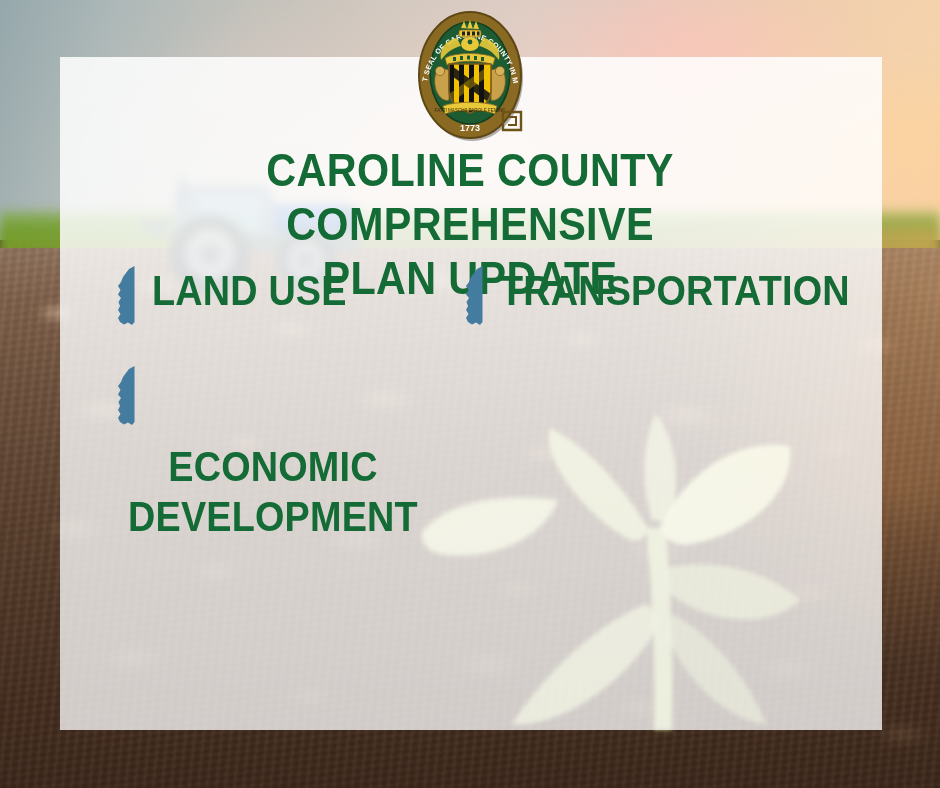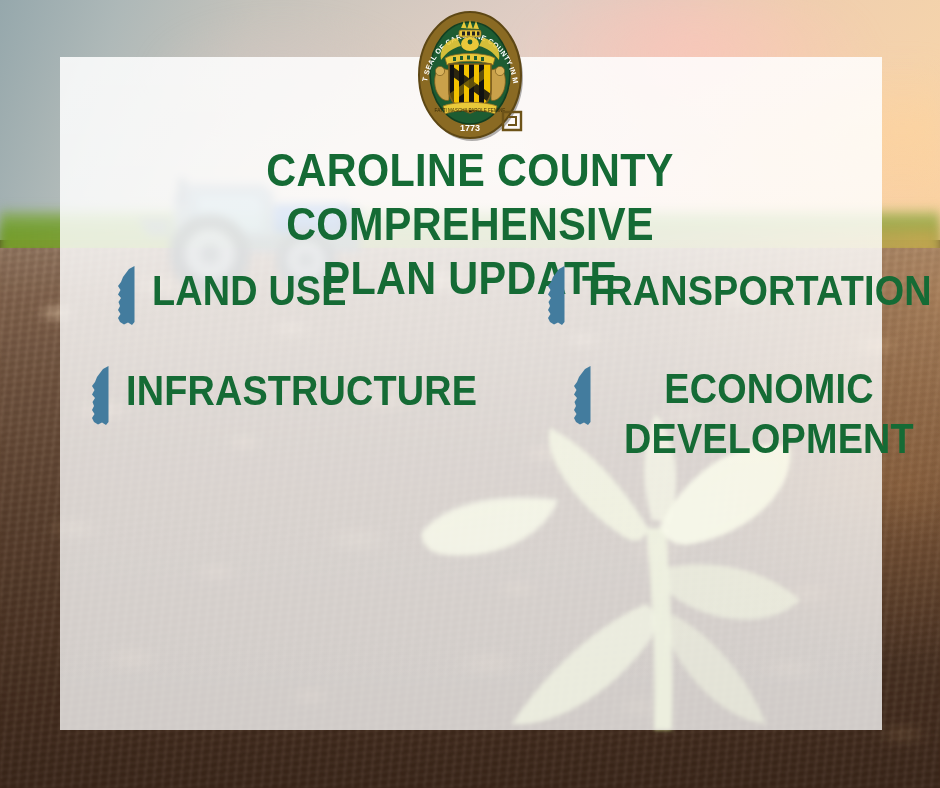--- a/index.html
+++ b/index.html
@@ -282,21 +282,21 @@
     transform: scaleX(0.9);
     transform-origin: left top;
     white-space: pre-line;
     padding-top: 4px;
   }
   
   .topic-label.two-line {
     text-align: center;
     transform-origin: center top;
   }
-  .topic.stacked { align-items: flex-start; }
+  .topic.stacked { align-items: flex-start; flex-direction: column; }
   .topic.stacked .topic-label { padding-top: 2px; }
 </style>
 </head>
 <body>
 
 <div id="poster">
 
   <div class="bg-root">
     <div class="bg-sky"></div>
     <div class="bg-field"></div>
@@ -453,28 +453,20 @@
       <div class="topic col-right">
         <span class="topic-icon">
           <svg viewBox="0 0 30 64" preserveAspectRatio="xMidYMid meet">
             <path d="M22.5 0 L22.5 56 L20 59 L16 56.5 L12 58.5 L8 56 L6 52 L8.5 48 L6 44 L8 40 L6.5 36 L9 32 L6 28.5 L8.5 24 L6 20 L9 16 L11 11 L14 7 L17 3 Z" fill="#437C9E"></path>
           </svg>
         </span>
         <span class="topic-label">TRANSPORTATION</span>
       </div>
 
 
-      <div class="topic col-right">
-        <span class="topic-icon">
-          <svg viewBox="0 0 30 64" preserveAspectRatio="xMidYMid meet">
-            <path d="M22.5 0 L22.5 56 L20 59 L16 56.5 L12 58.5 L8 56 L6 52 L8.5 48 L6 44 L8 40 L6.5 36 L9 32 L6 28.5 L8.5 24 L6 20 L9 16 L11 11 L14 7 L17 3 Z" fill="#437C9E"></path>
-          </svg>
-        </span>
-        <span class="topic-label">INFRASTRUCTURE</span>
-      </div>
 
       <div class="topic col-left stacked">
         <span class="topic-icon">
           <svg viewBox="0 0 30 64" preserveAspectRatio="xMidYMid meet">
             <path d="M22.5 0 L22.5 56 L20 59 L16 56.5 L12 58.5 L8 56 L6 52 L8.5 48 L6 44 L8 40 L6.5 36 L9 32 L6 28.5 L8.5 24 L6 20 L9 16 L11 11 L14 7 L17 3 Z" fill="#437C9E"></path>
           </svg>
         </span>
         <span class="topic-label two-line">ECONOMIC
 DEVELOPMENT</span>
       </div>

